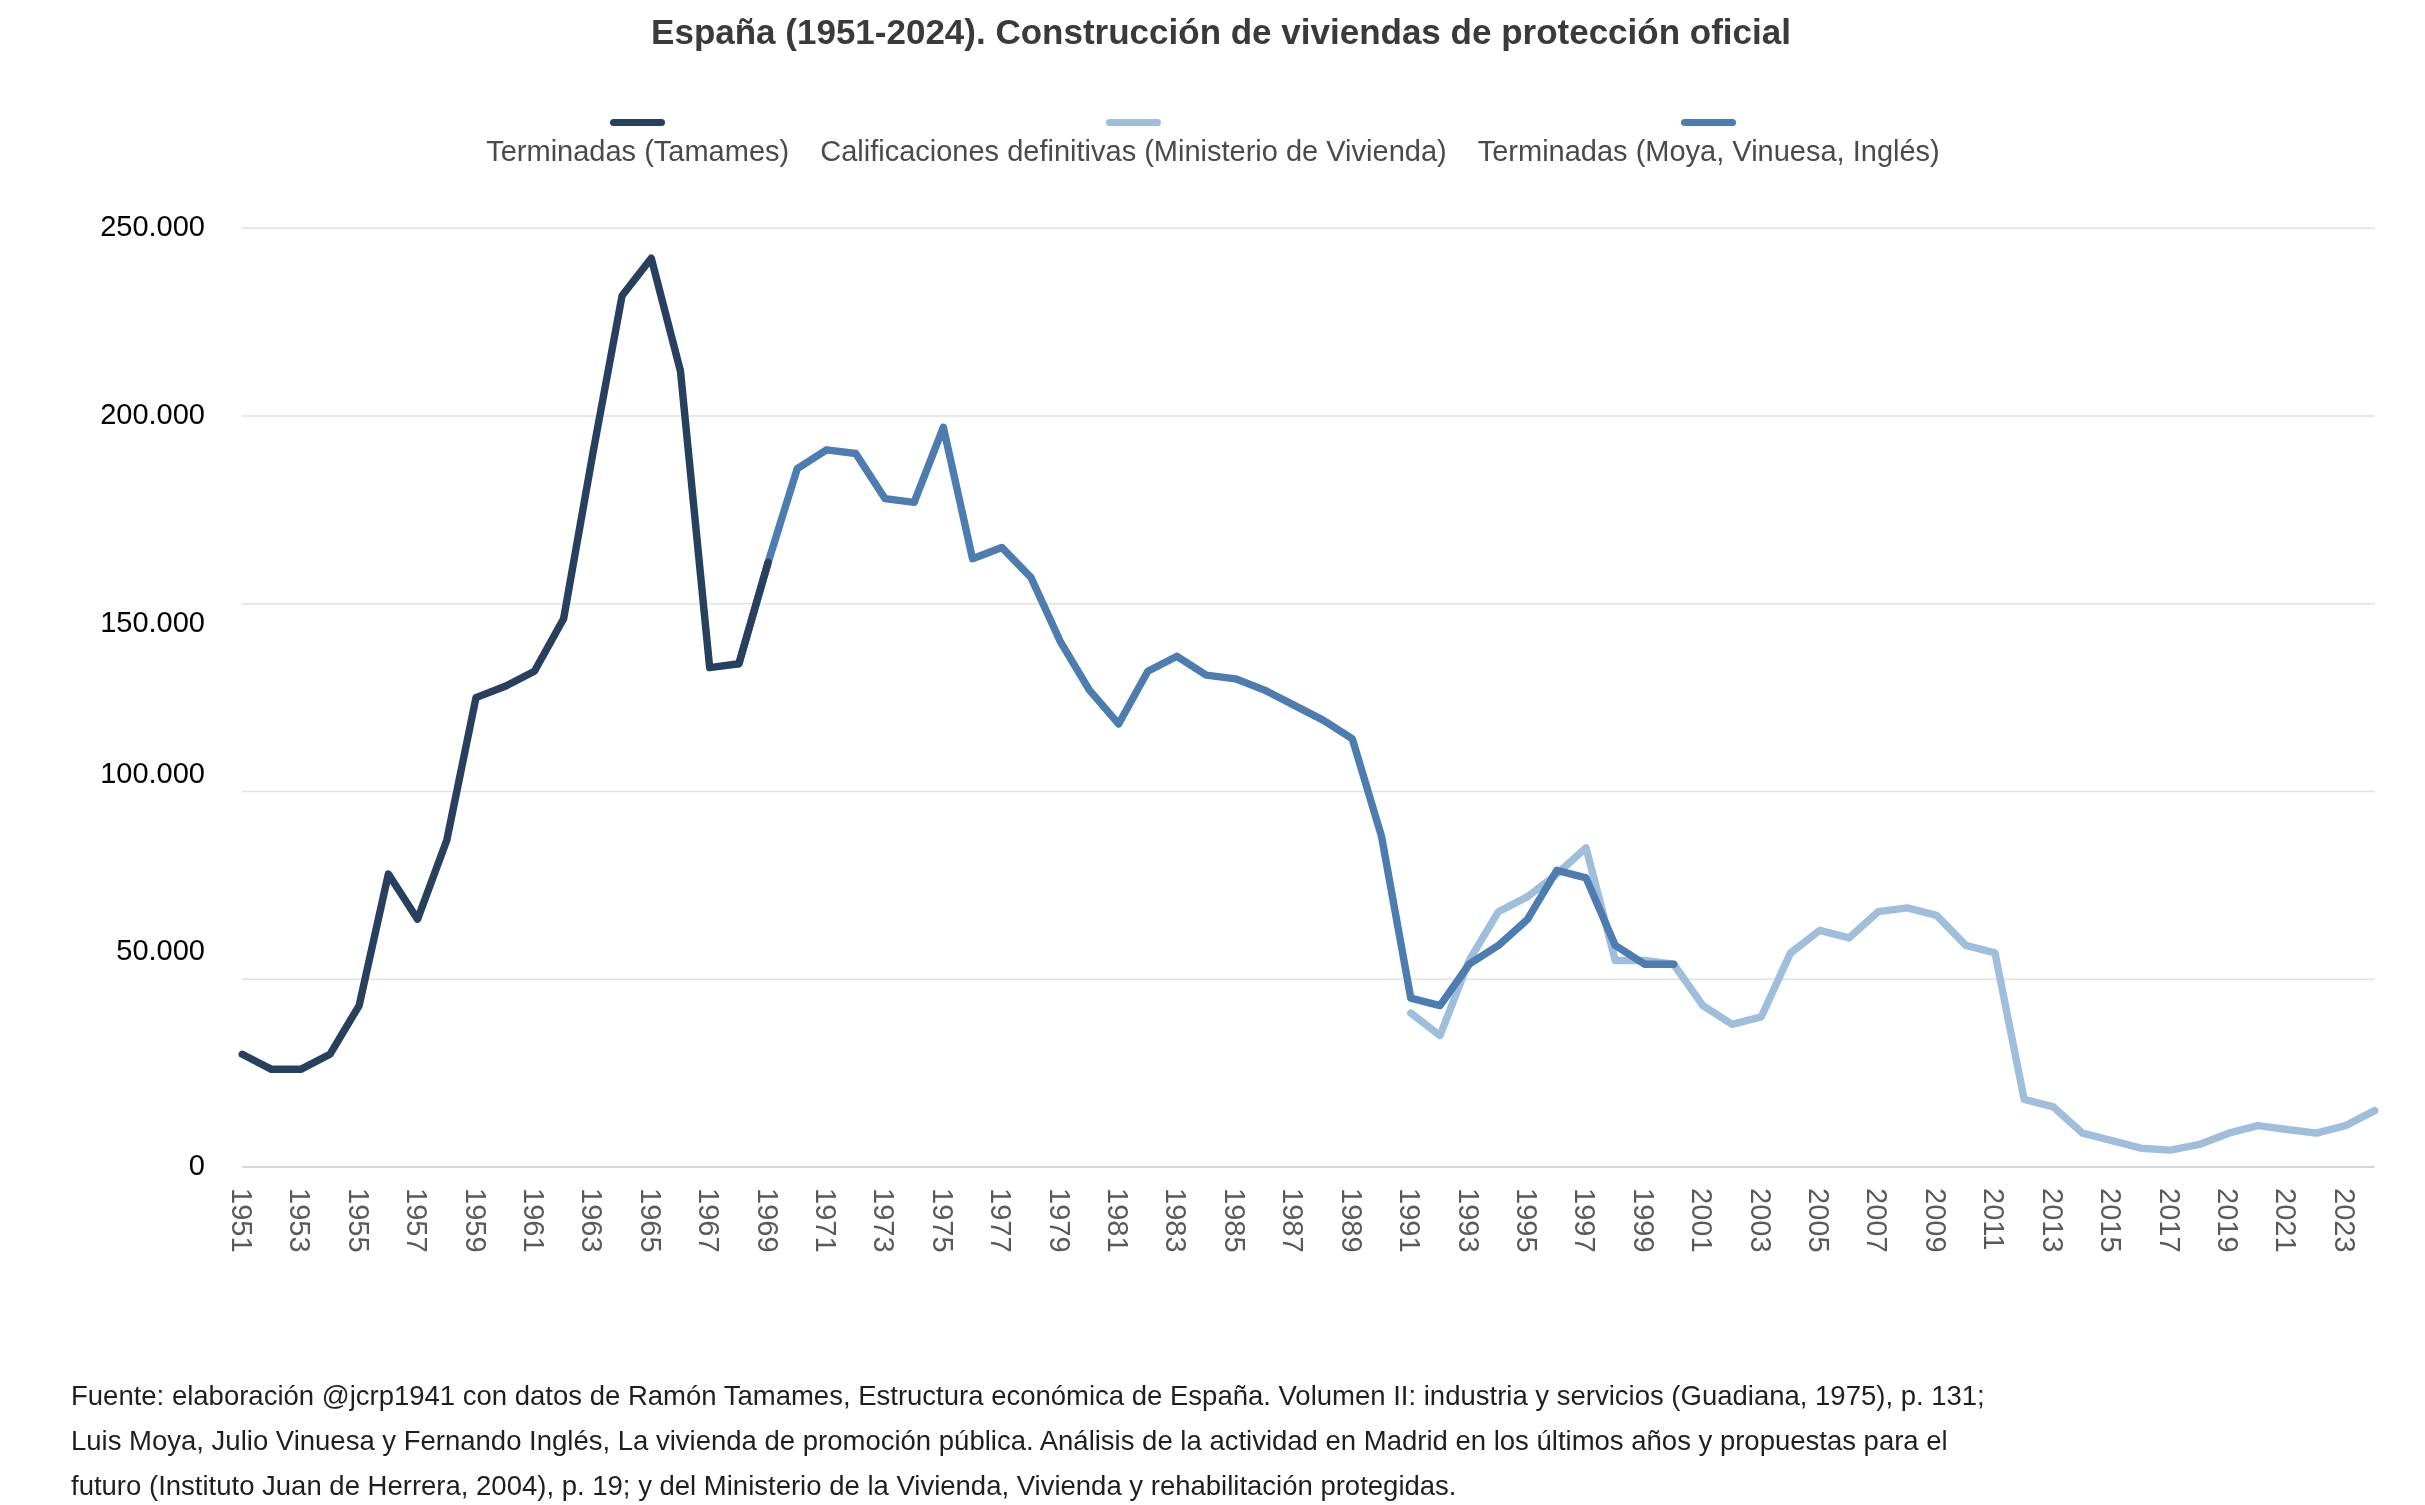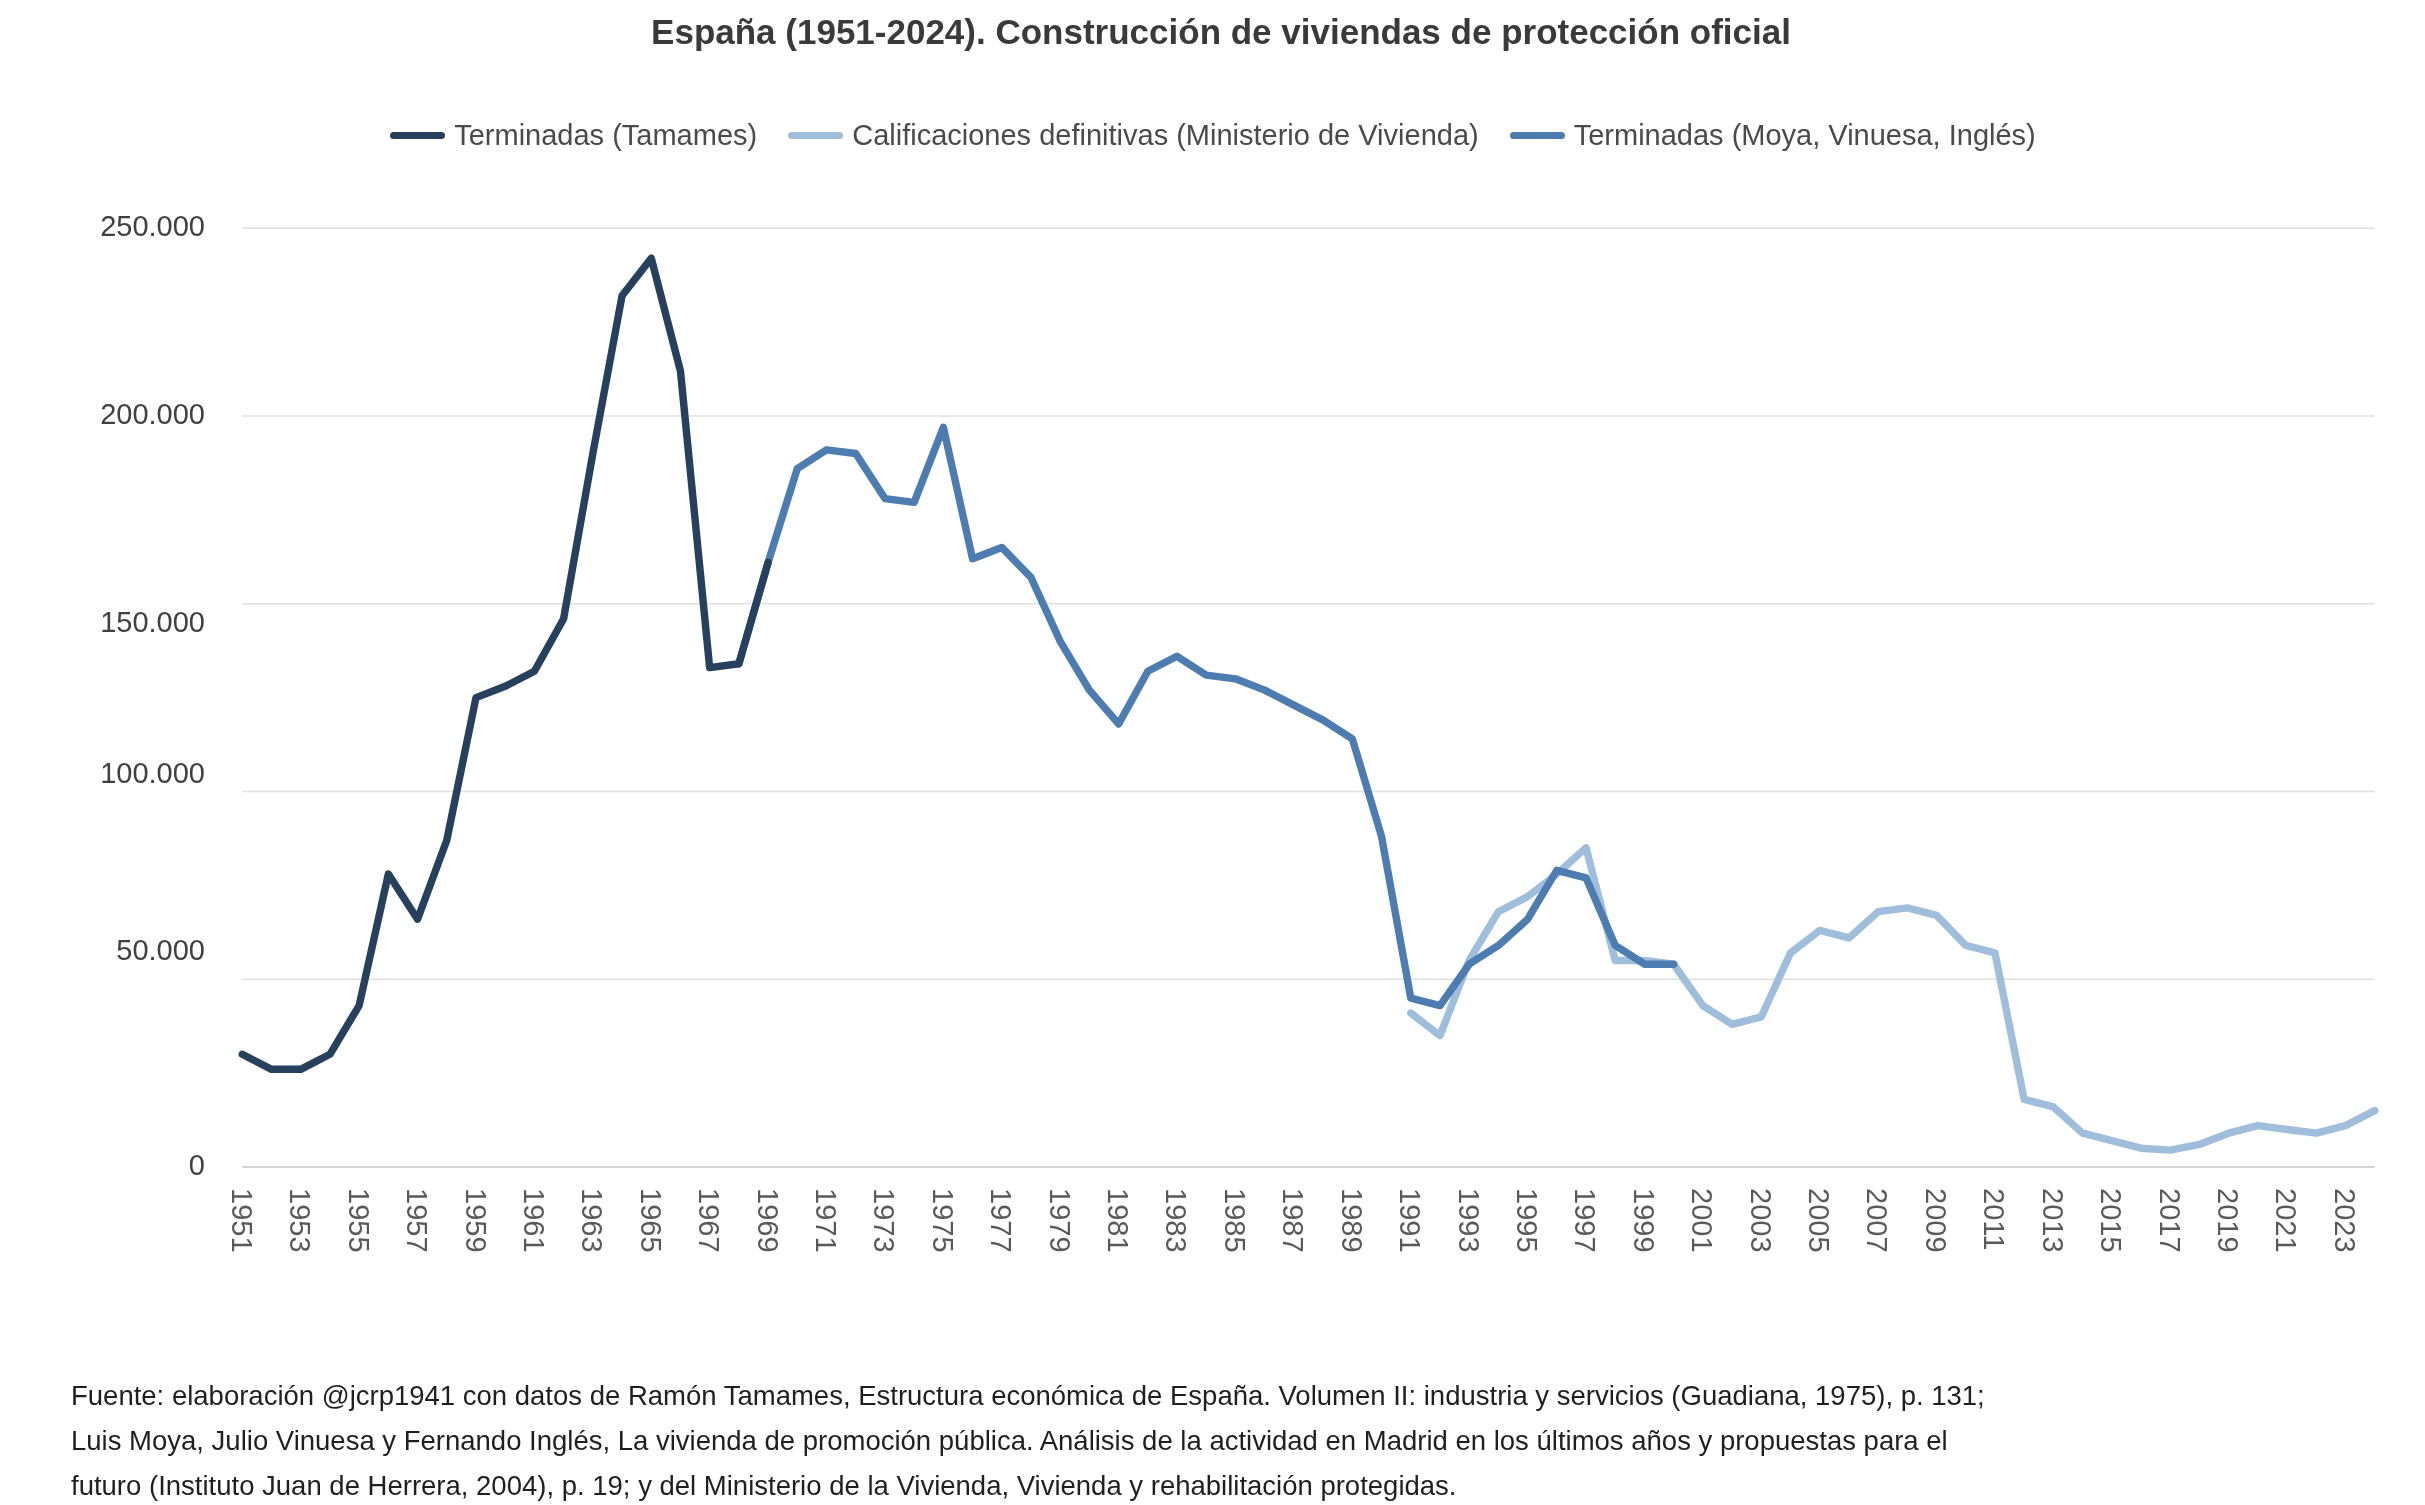--- a/index.html
+++ b/index.html
@@ -23,31 +23,31 @@
   }
   .legend{
     position:absolute;
     top:119px; left:0;
     width:100%;
     display:flex;
     justify-content:center;
     align-items:center;
     gap:31px;
   }
-  .legend-item{display:flex;align-items:center;gap:9px;}
+  .legend-item{display:flex;align-items:center;gap:9px;flex-direction:column;}
   .legend-swatch{width:55px;height:6.7px;border-radius:3.7px;}
   .legend-label{font-size:29px;color:#4a4a4a;white-space:nowrap;}
   .plot-svg{position:absolute;left:0;top:0;}
   .y-tick{
     position:absolute;
     left:0;
     width:205px;
     text-align:right;
     font-size:29px;
-    color:#404040;
+    color:#000000;
   }
   .x-tick{
     position:absolute;
     font-size:29px;
     color:#595959;
     white-space:nowrap;
     transform-origin:left top;
     transform:rotate(90deg);
   }
   .footer{

